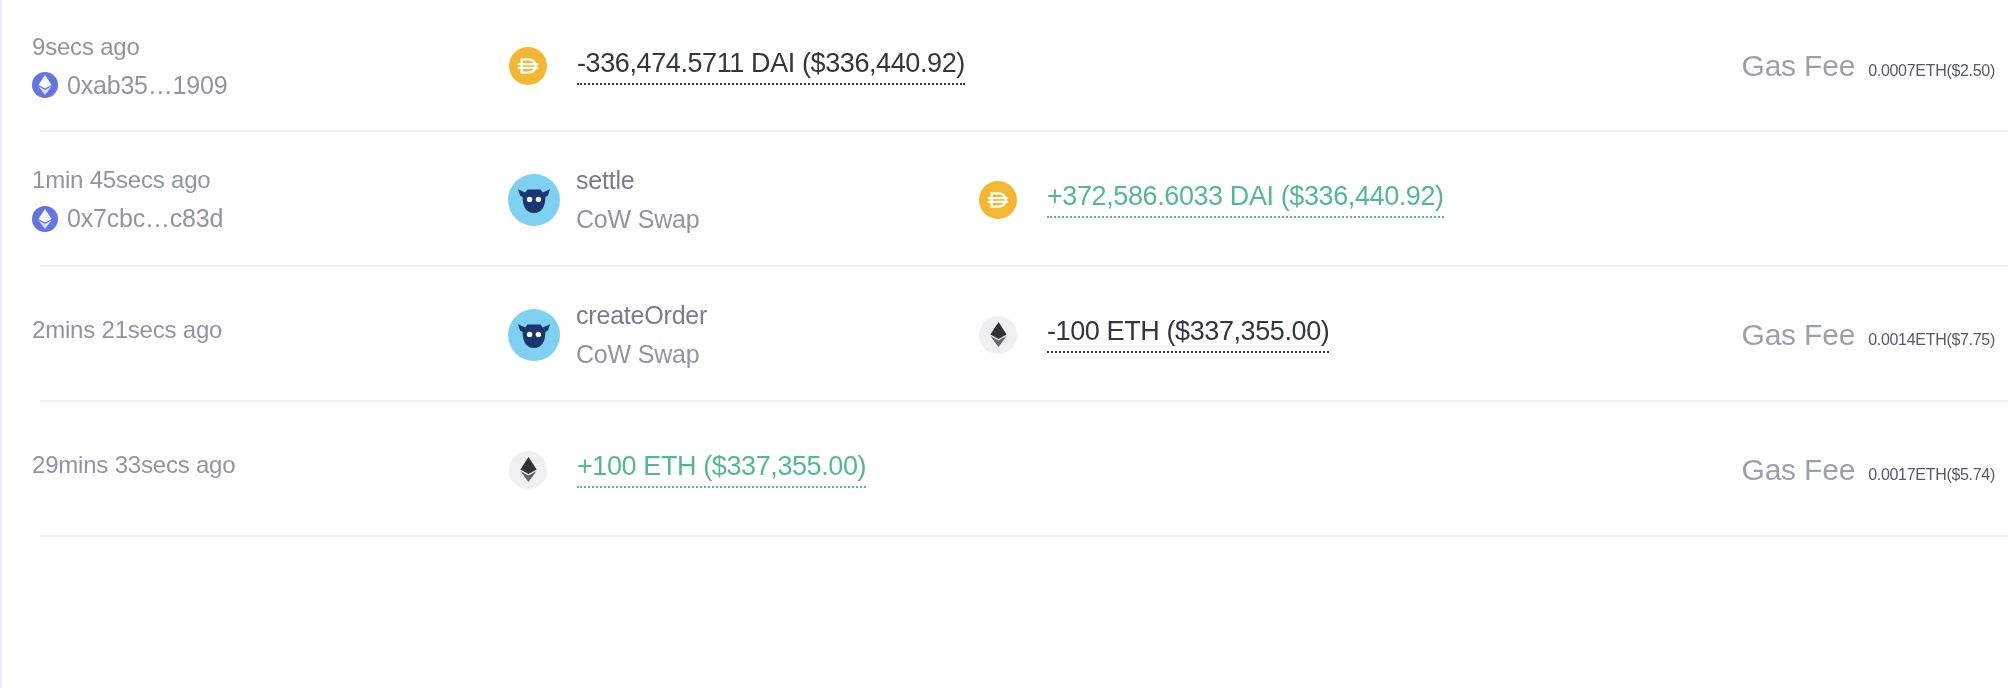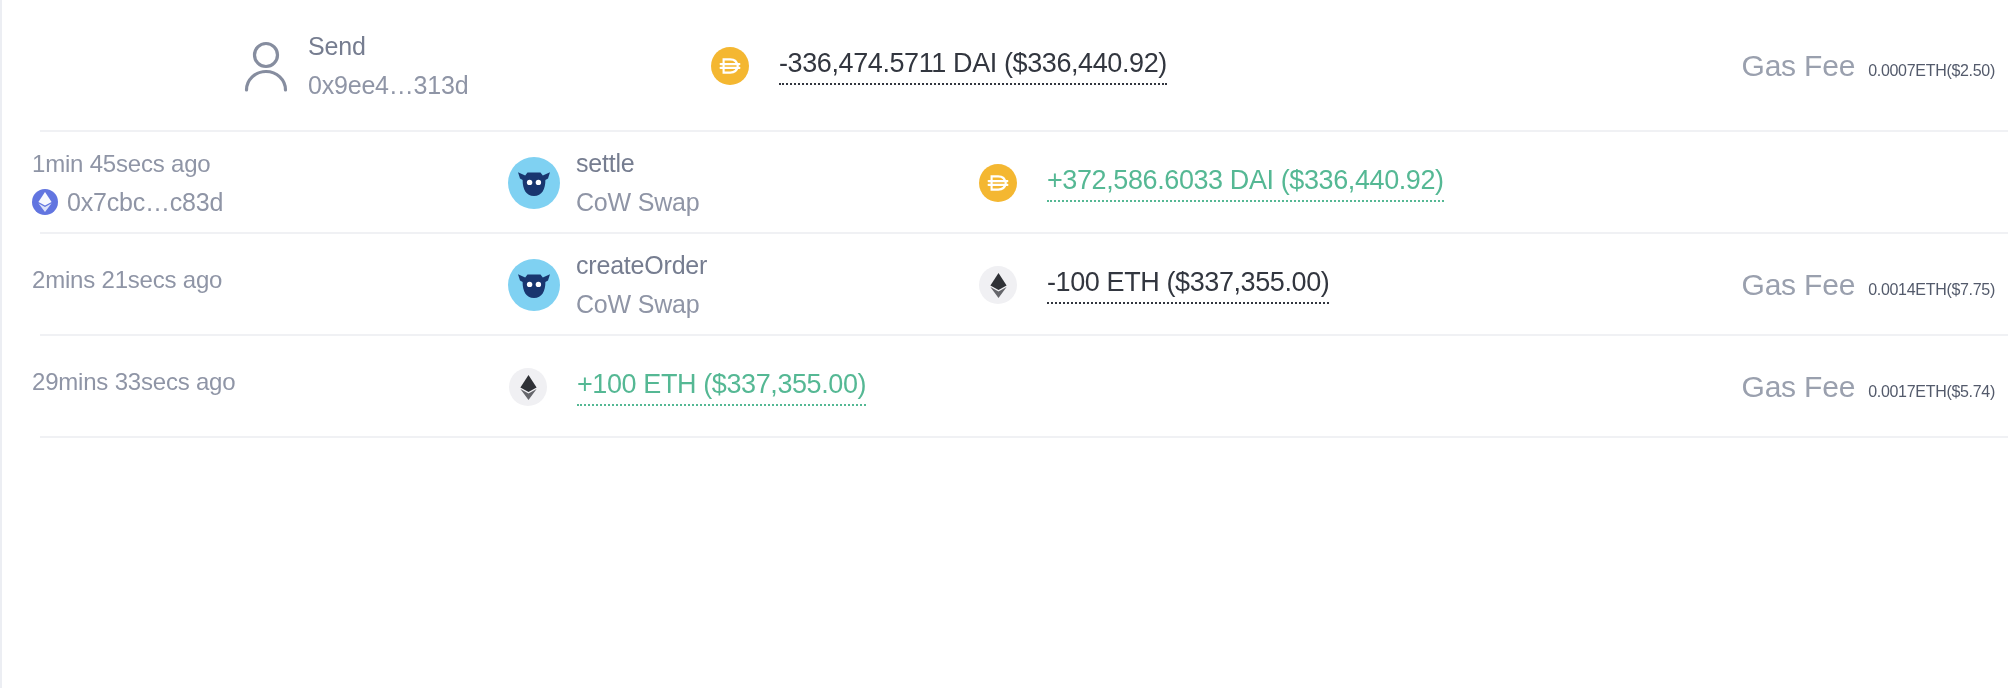--- a/index.html
+++ b/index.html
@@ -15,21 +15,21 @@
     width: 2008px;
     height: 688px;
     background: #ffffff;
     border-left: 2px solid #eceef3;
   }
 
   
   .tx-list { position: relative; width: 100%; }
   .tx-row {
     position: relative;
-    height: 102px;
+    height: 135px;
     display: flex;
     align-items: center;
     padding-left: 30px;
   }
   .tx-row .divider {
     position: absolute;
     left: 38px;
     right: 0;
     bottom: 0;
     height: 2px;
@@ -149,30 +149,30 @@
     white-space: nowrap;
   }
   .col-gas.empty { visibility: hidden; }
 </style>
 </head>
 <body>
 
 <div id="app">
   <div class="tx-list" id="tx-list">
       <div class="tx-row">
-        <div class="col-action">
-          <span class="action-icon">
-            <svg width="48" height="52" viewBox="0 0 48 52" aria-hidden="true">
-              <circle cx="24" cy="15" r="11.5" fill="none" stroke="#868d9f" stroke-width="3.2"></circle>
-              <path d="M4.5 50 a19.5 18.5 0 0 1 39 0" fill="none" stroke="#868d9f" stroke-width="3.2" stroke-linecap="round"></path>
-            </svg>
-          </span>
-          <div class="action-labels">
-            <span class="action-name">Send</span>
-            <span class="action-sub">0x9ee4…313d</span>
+        <div class="col-time">
+          <div class="time-text">9secs ago</div>
+          <div class="hash-line">
+            <span class="chain-badge">
+              <svg width="14" height="20" viewBox="0 0 14 20" aria-hidden="true">
+                <path d="M7 0 L13.6 10 L7 13.6 L0.4 10 Z" fill="#ffffff" opacity="0.95"></path>
+                <path d="M7 14.9 L13.6 11.3 L7 20 L0.4 11.3 Z" fill="#ffffff" opacity="0.78"></path>
+              </svg>
+            </span>
+            <span class="hash-text">0xab35…1909</span>
           </div>
         </div>
         <div class="col-amount">
           <span class="token-icon dai">
             <svg width="22" height="22" viewBox="0 0 22 22" aria-hidden="true">
               <path d="M4.6 4.4 h6.6 c4.2 0 7 2.7 7.6 6.6 c-0.6 3.9 -3.4 6.6 -7.6 6.6 H4.6 Z" fill="none" stroke="#ffffff" stroke-width="2.1"></path>
               <path d="M1.6 9.1 h18.8 M1.6 12.9 h18.8" stroke="#ffffff" stroke-width="2.1" stroke-linecap="round"></path>
             </svg>
           </span>
           <span class="amount-text neg">-336,474.5711 DAI ($336,440.92)</span>

